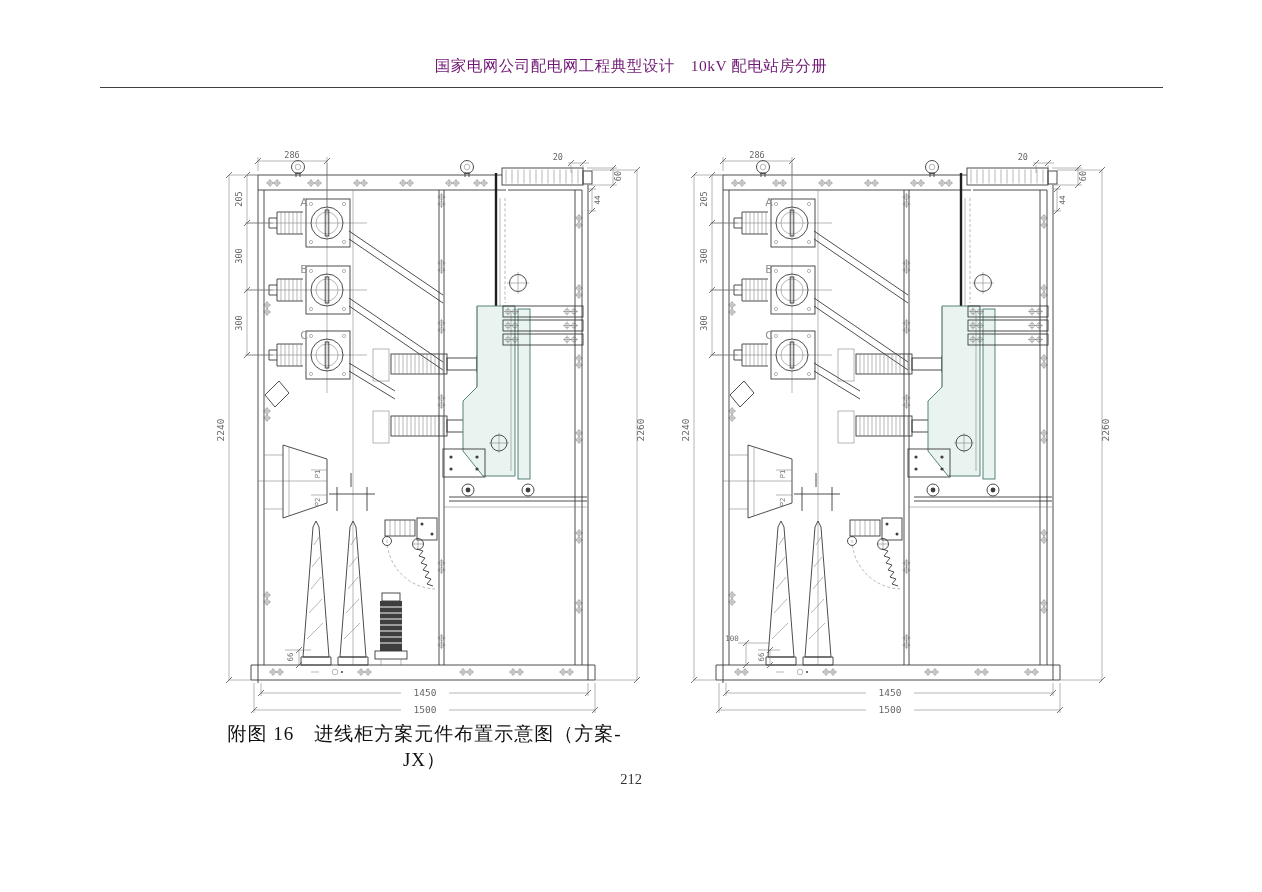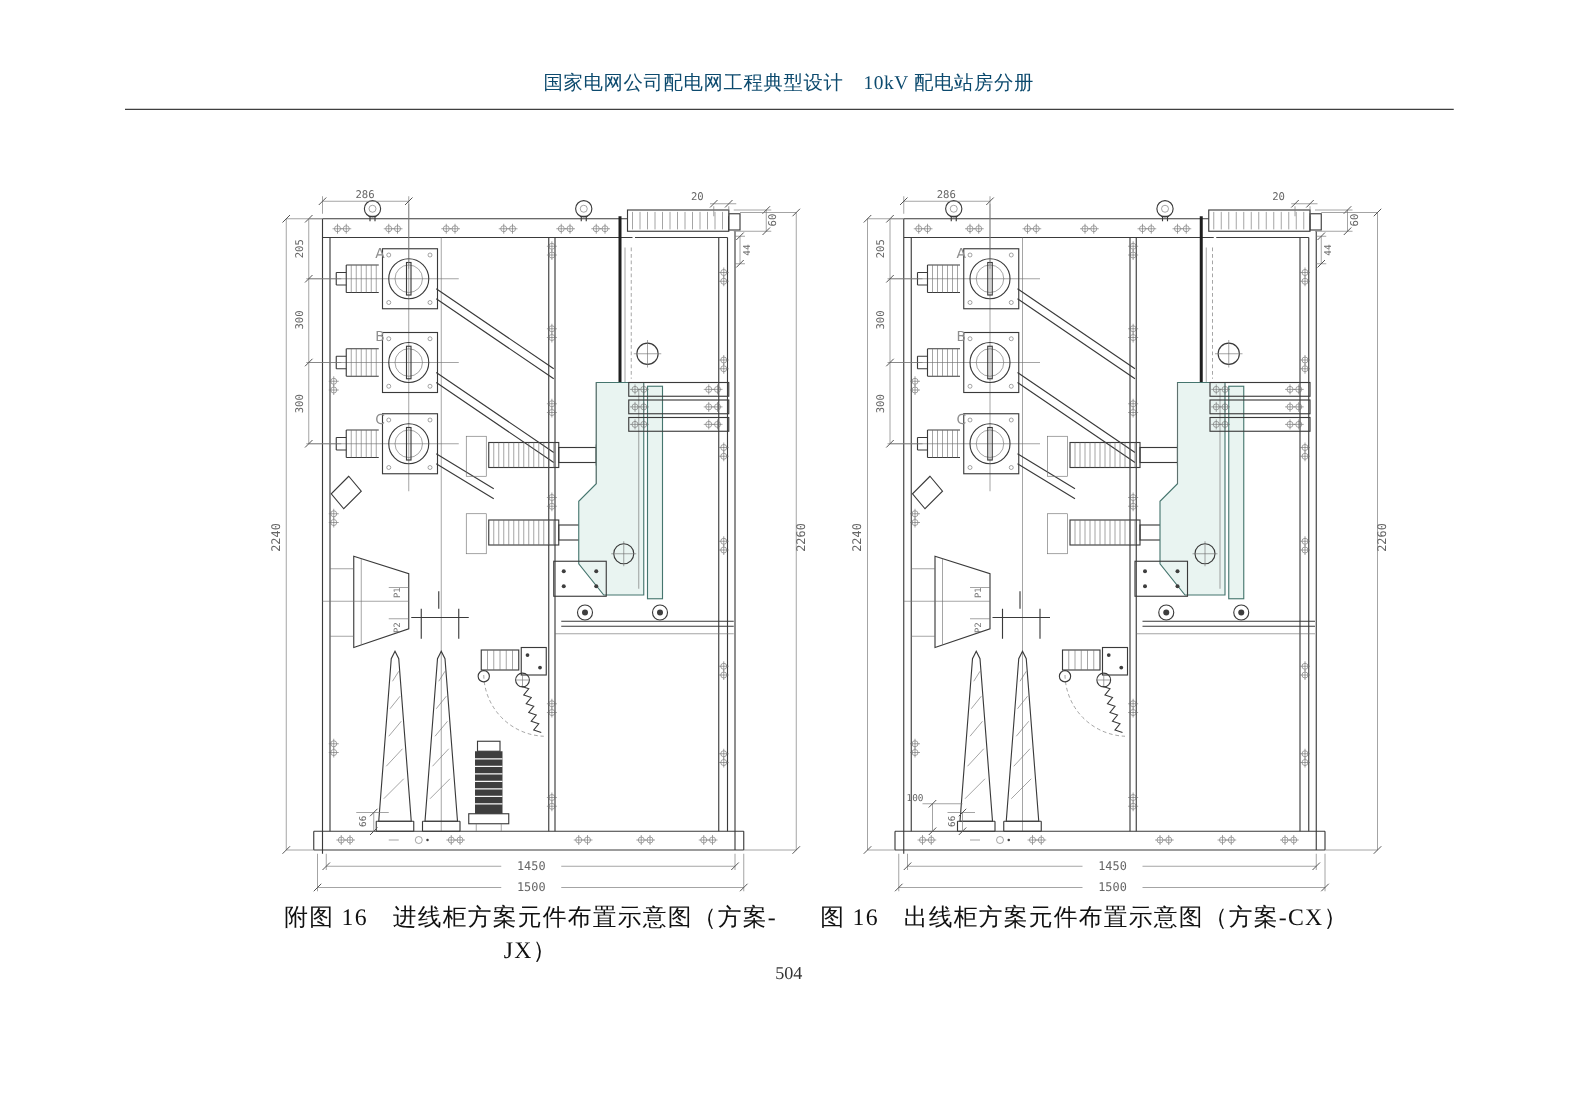--- a/index.html
+++ b/index.html
@@ -1,19 +1,19 @@
 <!DOCTYPE html>
 <html><head>
 <meta charset="utf-8">
 <style>
   html,body{margin:0;padding:0;background:#ffffff;}
   .page{position:relative;width:1262px;height:892px;background:#ffffff;overflow:hidden;
         font-family:"Liberation Serif","DejaVu Serif",serif;color:#1c1c1c;}
   .header-title{position:absolute;top:56px;left:0;width:1262px;text-align:center;
-        font-size:15.5px;letter-spacing:.5px;color:#0c4a6e;}
+        font-size:15.5px;letter-spacing:.5px;color:#701a75;}
   .header-rule{position:absolute;top:87px;left:100px;width:1063px;height:1px;background:#3f3f3f;}
   .fig{position:absolute;top:143px;width:433px;height:574px;}
   .fig-left{left:215px;} .fig-right{left:680px;}
   .caption{position:absolute;top:721px;width:433px;text-align:center;font-size:19px;
         letter-spacing:1px;color:#111;}
   .cap-left{left:208px;} .cap-right{left:651px;}
   .pagenum{position:absolute;top:771px;left:0;width:1262px;text-align:center;
         font-size:14.5px;color:#333;}
   svg{overflow:visible;display:block;}
   .s1{stroke:#3a3a3a;stroke-width:.9;fill:none;stroke-linecap:butt;}
@@ -463,16 +463,15 @@
       <text class="dbig" x="210" y="553" text-anchor="middle">1450</text>
 
       <path class="dim" d="M39,540 V570 M380,540 V570 M39,567 H186 M234,567 H380"></path>
       <path class="tk" d="M36,570 L42,564 M377,570 L383,564"></path>
       <text class="dbig" x="210" y="570" text-anchor="middle">1500</text>
     </g>
   </svg>
   </div>
 
   <div class="caption cap-left">附图 16　进线柜方案元件布置示意图（方案-JX）</div>
-  <div class="caption cap-right">图 16　出线柜方案元件布置示意图（方案-CX）</div>
-
-  <div class="pagenum">504</div>
+
+  <div class="pagenum">212</div>
 </div>
 
 </body></html>

